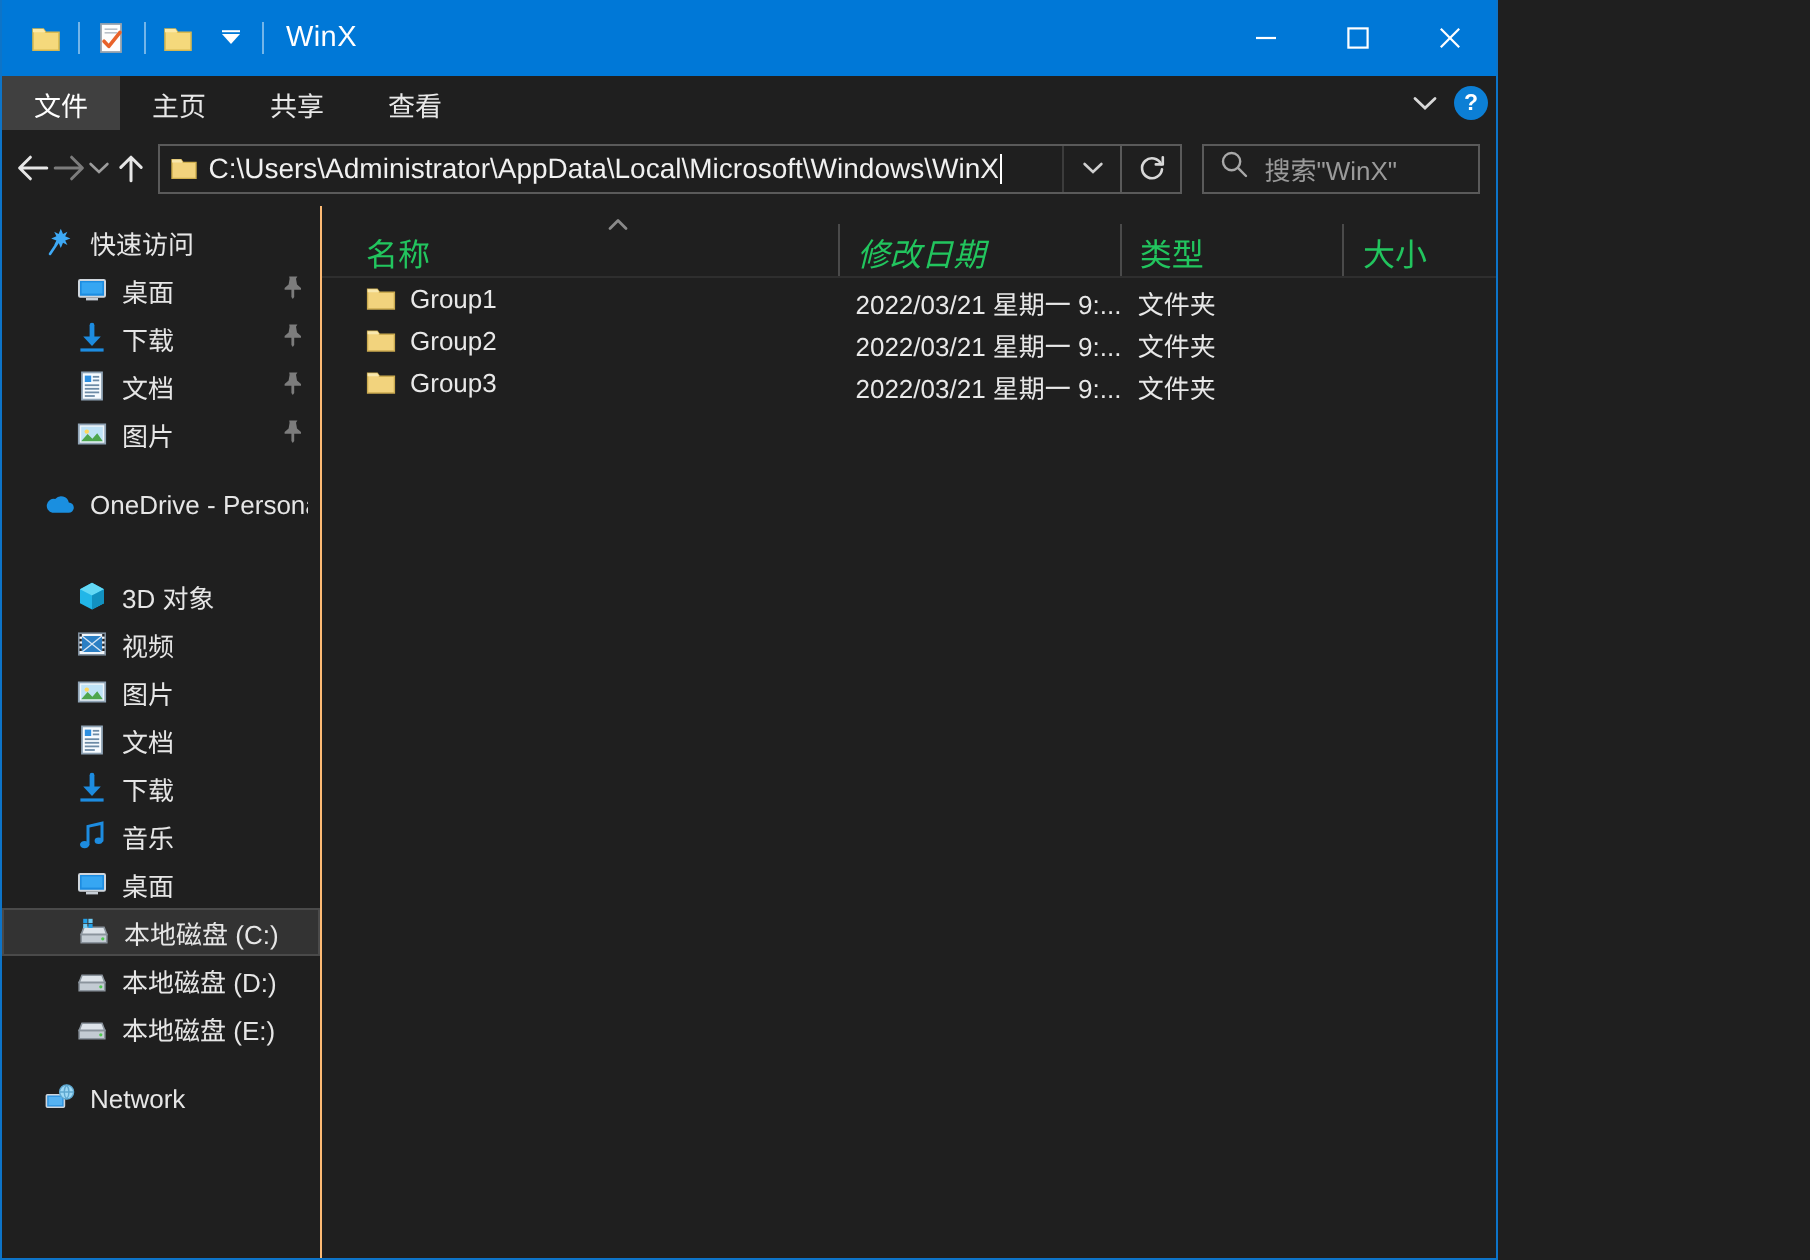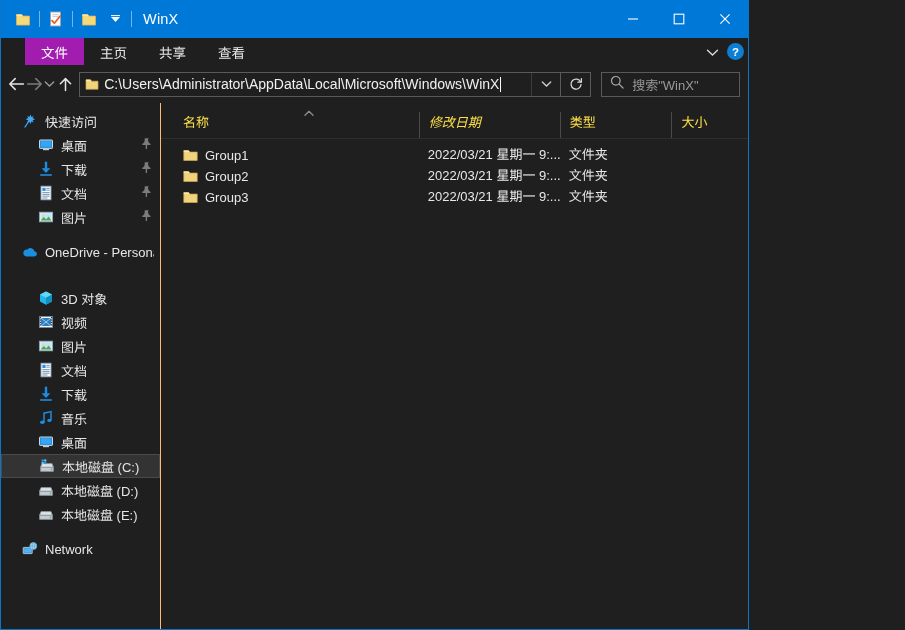--- a/index.html
+++ b/index.html
@@ -68,21 +68,21 @@
     position: relative;
   }
   .rtab {
     display: flex; align-items: center;
     padding: 0 16px;
     color: #e8e8e8;
     font-size: 13.5px;
     cursor: default;
     white-space: nowrap;
   }
-  .rtab.active { background: #a21caf; color: #ffffff; margin-left: 24px; }
+  .rtab.active { background: #404040; color: #ffffff; }
   #ribbon-right {
     position: absolute; right: 4px; top: 0; height: 27px;
     display: flex; align-items: center; gap: 8px;
   }
   #help-btn {
     width: 17px; height: 17px; border-radius: 50%;
     background: #0c7fd5;
     color: #ffffff; font-size: 11.5px; font-weight: bold;
     display: flex; align-items: center; justify-content: center;
     cursor: default;
@@ -202,36 +202,36 @@
     width: 12px; height: 9px;
     pointer-events: none;
   }
   #colheader {
     height: 27px; min-height: 27px;
     display: flex; align-items: stretch;
     margin-top: 9px;
     border-bottom: 1px solid #2e2e2e;
   }
   .col {
-    display: flex; align-items: flex-start;
-    color: #fde047; font-size: 13px;
+    display: flex; align-items: flex-end;
+    color: #22c55e; font-size: 16px;
     padding-left: 9px;
     border-left: 1px solid #4a4a4a;
     cursor: default;
     white-space: nowrap;
   }
   .col:first-child { border-left: none; }
   .col-name { width: 270px; padding-left: 22px; }
   .col-date { width: 148px; font-style: italic; }
   .col-type { width: 117px; }
   .col-size { width: 80px; }
   #filelist { flex: 1; overflow: hidden; padding-top: 3px; }
   .frow {
     height: 21px;
-    display: flex; align-items: flex-end;
+    display: flex; align-items: flex-start;
     font-size: 13px; color: #e8e8e8;
     cursor: default;
   }
   .fname {
     width: 270px;
     padding-left: 22px;
     display: flex; align-items: center;
     gap: 7px;
     overflow: hidden;
   }

